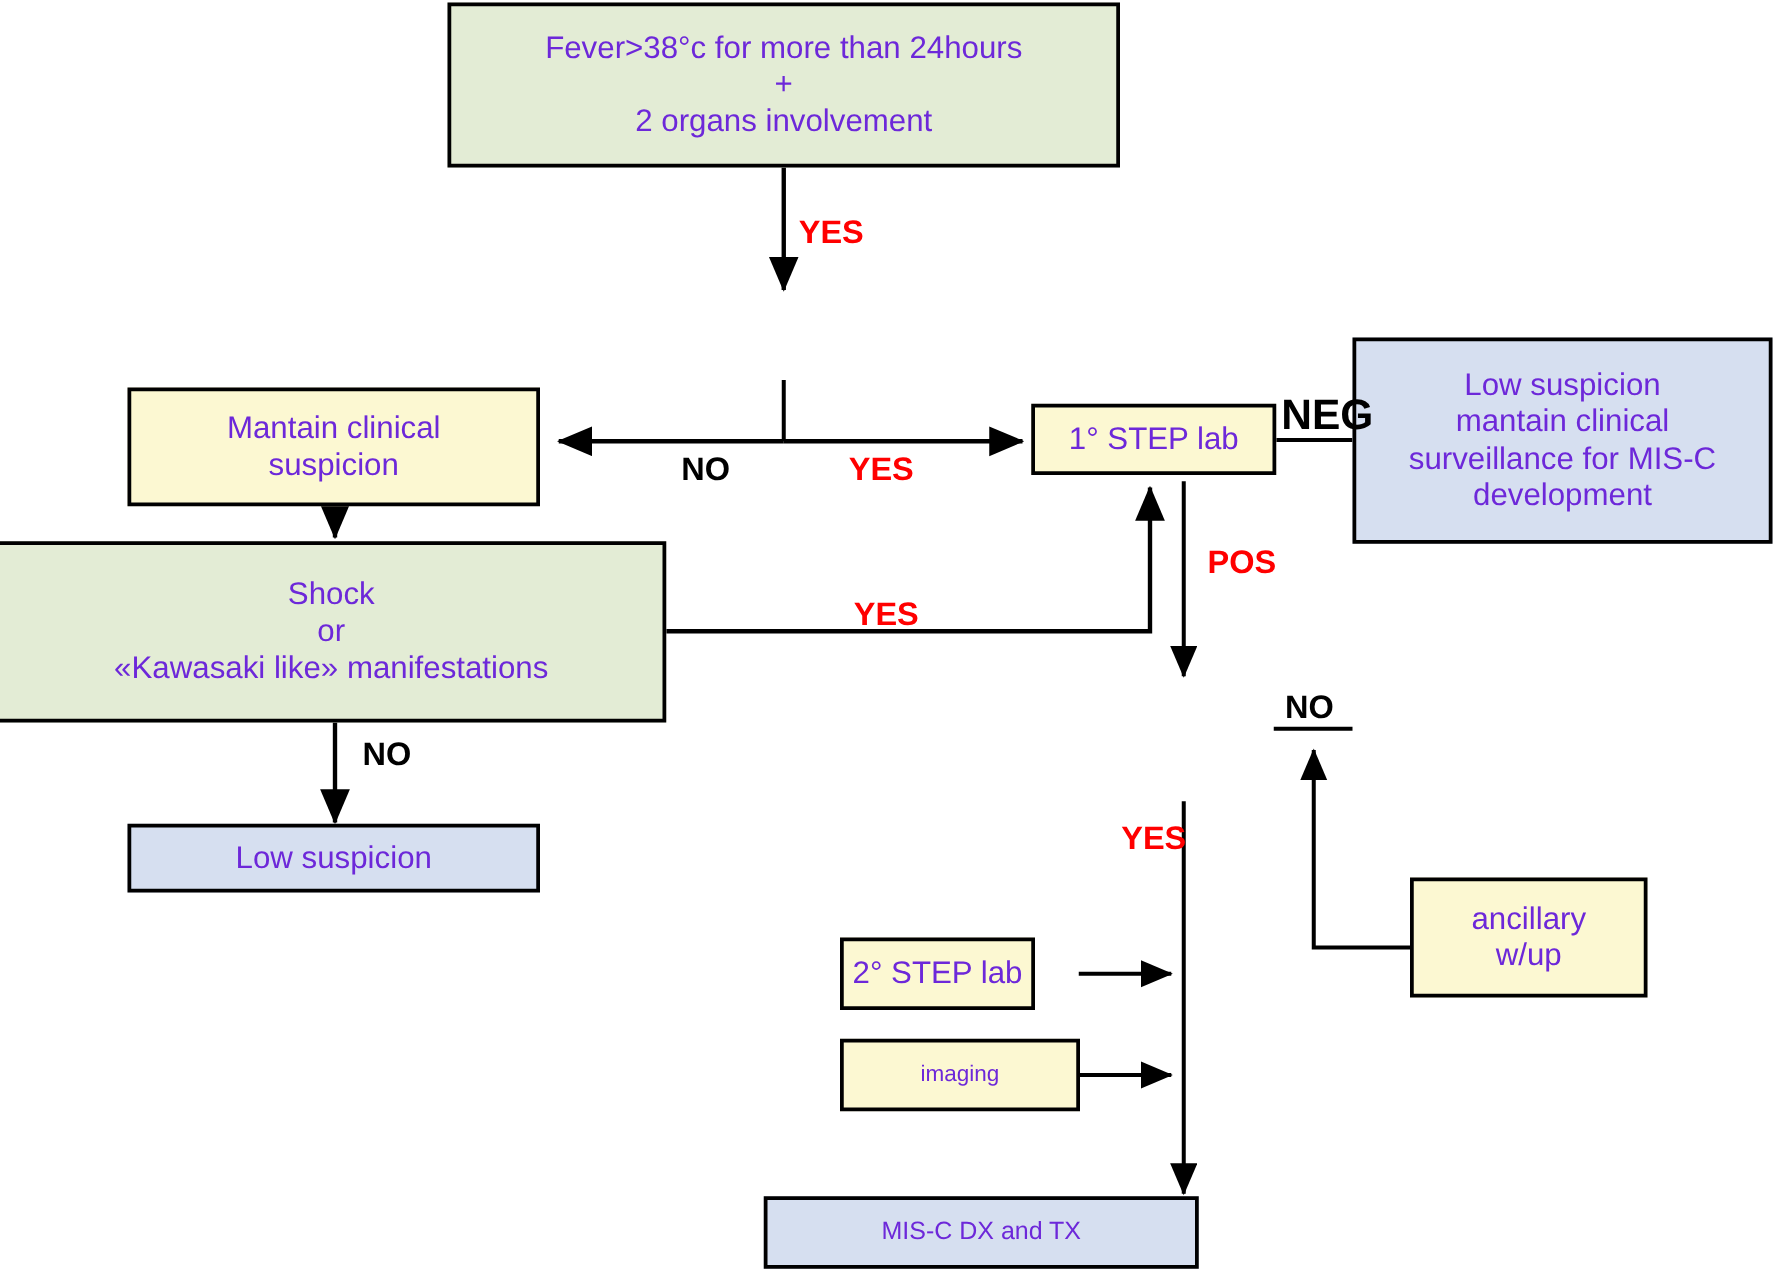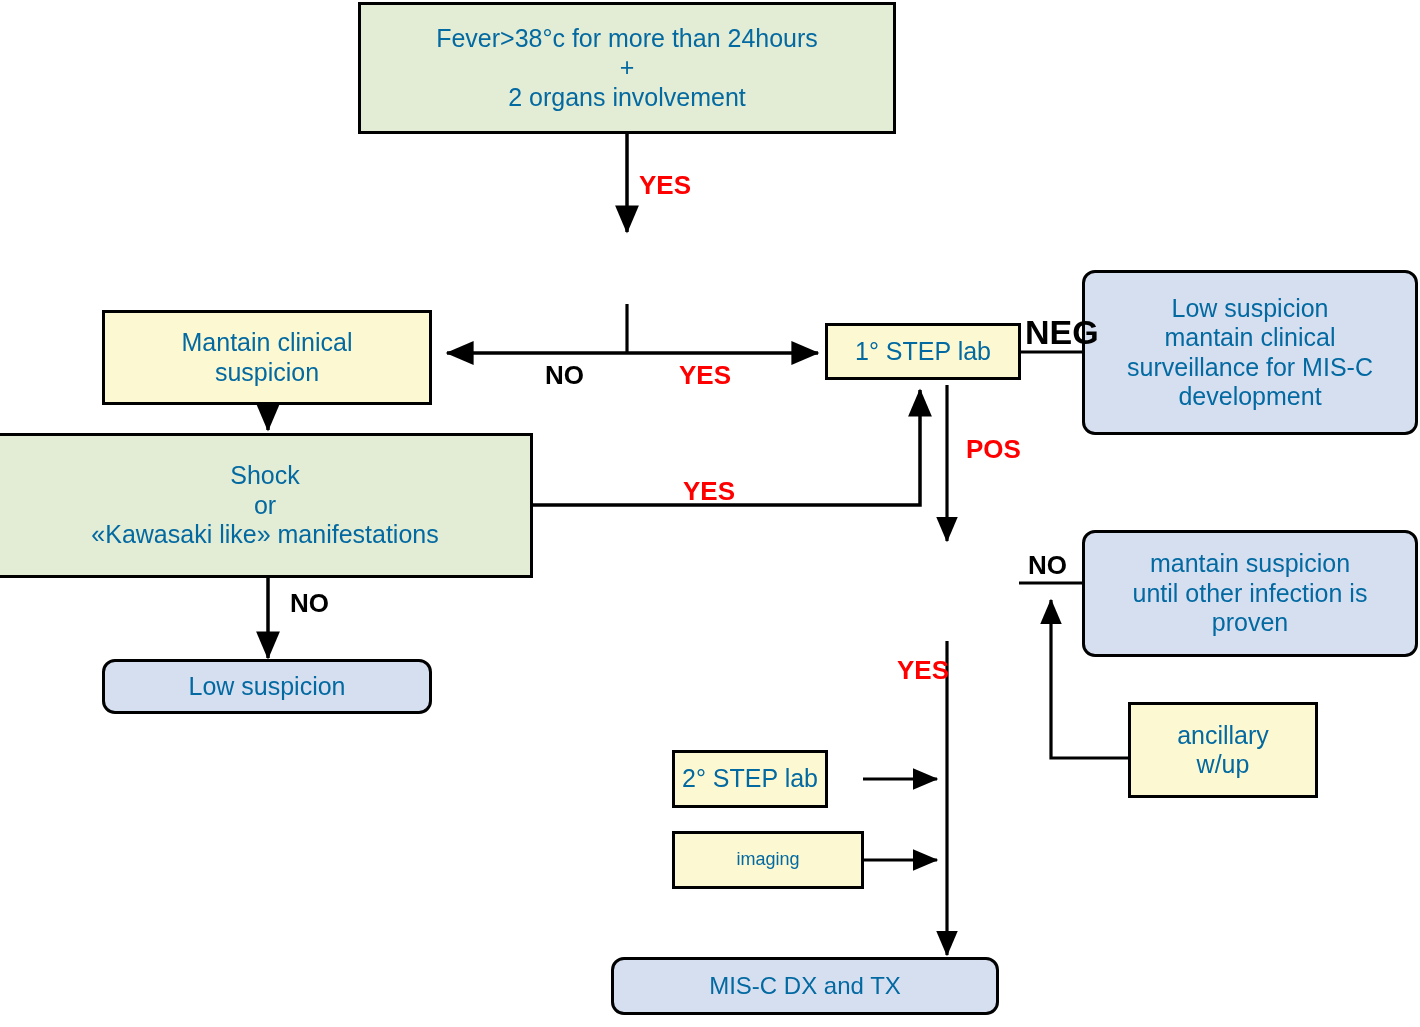--- a/index.html
+++ b/index.html
@@ -27,27 +27,27 @@
   }
   .node {
     position: absolute;
     box-sizing: border-box;
     border: 3px solid #000000;
     display: flex;
     align-items: center;
     justify-content: center;
     text-align: center;
     line-height: 1.18;
-    color: #0369a1;
+    color: #6d28d9;
     white-space: pre-line;
     z-index: 3;
   }
   .green { background: #e3ecd5; }
   .yellow { background: #fcf8d2; }
-  .blue  { background: #d6dff0; border-radius: 13px; }
+  .blue  { background: #d6dff0; }
 
   .edge-label {
     position: absolute;
     font-weight: bold;
     z-index: 4;
     white-space: nowrap;
     color: #000000;
     background: transparent;
   }
   .lab-red { color: #ff0000; }
@@ -121,40 +121,35 @@
   </div>
 
   <div class="node blue" style="left:1082px; top:270px; width:336px; height:165px; font-size:25px;">
     <span>Low suspicion
 mantain clinical
 surveillance for MIS-C
 development</span>
   </div>
 
 
-  <div class="node blue" style="left:1082px; top:530px; width:336px; height:127px; font-size:25px;">
-    <span>mantain suspicion
-until other infection is
-proven</span>
-  </div>
 
   <div class="node yellow" style="left:1128px; top:702px; width:190px; height:96px; font-size:25px;">
     <span>ancillary
 w/up</span>
   </div>
 
   <div class="node yellow" style="left:672px; top:750px; width:156px; height:58px; font-size:25px;">
     <span>2° STEP lab</span>
   </div>
 
   <div class="node yellow" style="left:672px; top:831px; width:192px; height:58px; font-size:18px;">
     <span>imaging</span>
   </div>
 
-  <div class="node blue" style="left:611px; top:957px; width:388px; height:58px; font-size:24px;">
+  <div class="node blue" style="left:611px; top:957px; width:348px; height:58px; font-size:20px;">
     <span>MIS-C DX and TX</span>
   </div>
 
   <div class="edge-label lab-red" style="left:639px; top:170px; font-size:26px;">YES</div>
 
   <div class="edge-label lab-black" style="left:545px; top:360px; font-size:26px;">NO</div>
 
   <div class="edge-label lab-red" style="left:679px; top:360px; font-size:26px;">YES</div>
 
   <div class="edge-label lab-black" style="left:1025px; top:313px; font-size:34px;">NEG</div>

